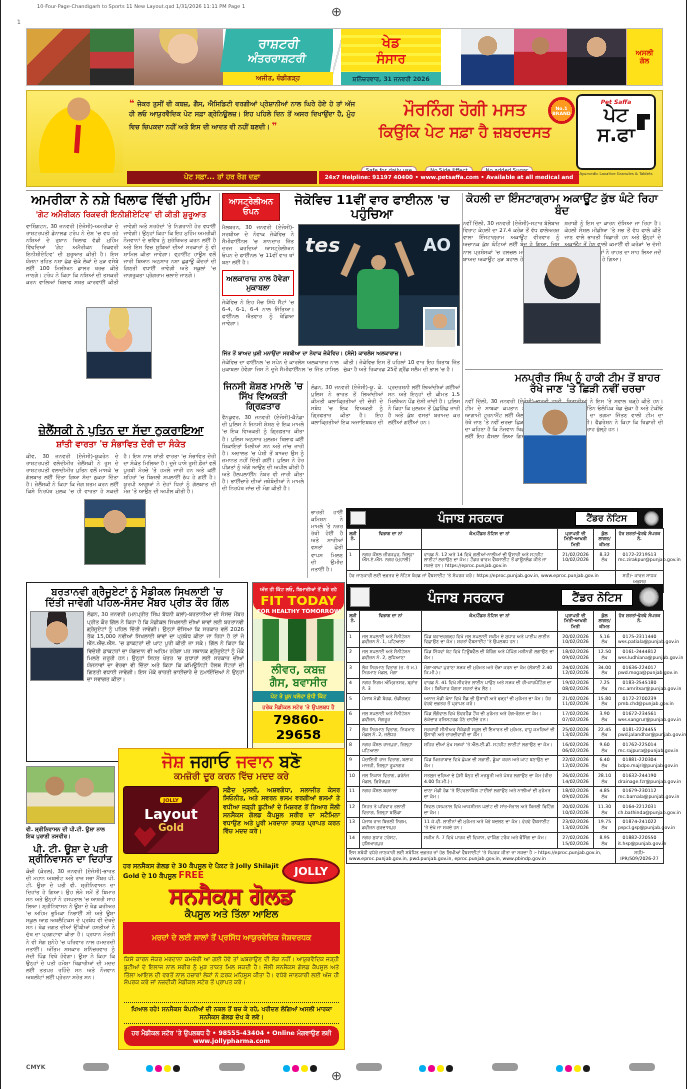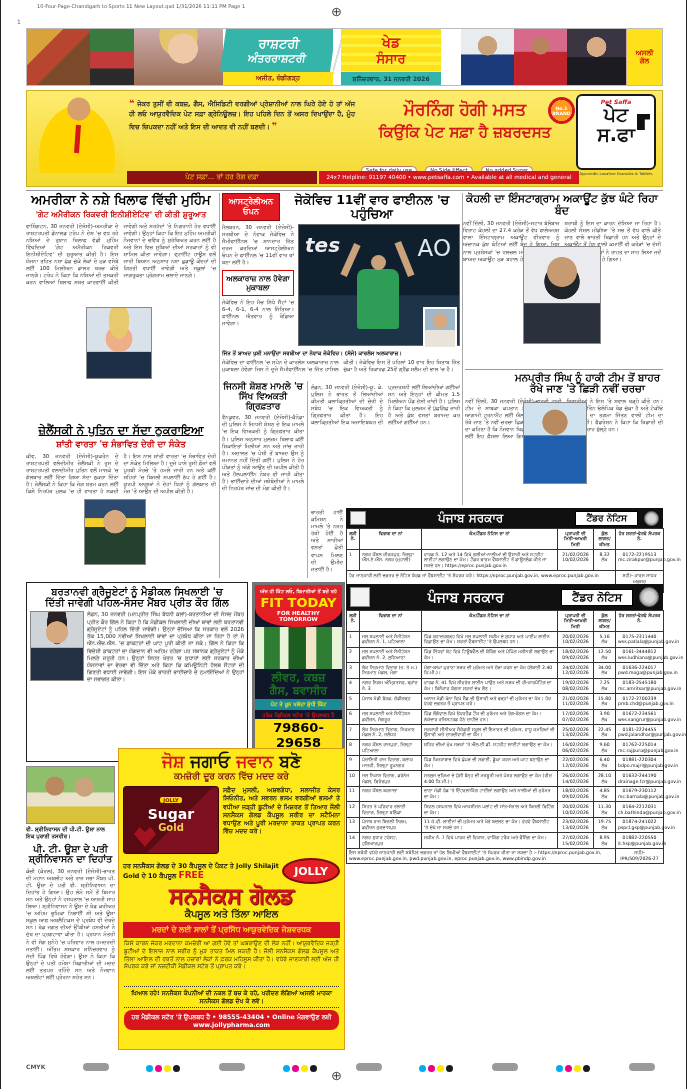--- a/index.html
+++ b/index.html
@@ -21,33 +21,33 @@
   .natbox{background:#35b4aa;color:#fff;display:flex;flex-direction:column;justify-content:center;
           align-items:center;font-weight:bold;transform:skewX(-8deg);}
   .khedbox{background:repeating-linear-gradient(180deg,#ffe11a 0 6px,#fff23f 6px 9px);color:#e3111a;
            display:flex;flex-direction:column;justify-content:center;align-items:center;font-weight:bold;}
   .strip-y{background:#ffe11a;color:#7a1010;font-weight:bold;font-size:6.5px;text-align:center;}
   .strip-t{background:#35b4aa;color:#11324a;font-weight:bold;font-size:6px;text-align:center;}
   
   .petad{background:linear-gradient(180deg,#fdeb6e,#f4d92e);border:1px solid #cdb02a;}
   .badge{display:inline-block;border:0.7px solid #b77;border-radius:6px;background:#fff;
          font-size:5.3px;padding:0.5px 4px;margin-right:3px;color:#222;}
-  .redstrip{background:#d6151c;color:#fff;font-weight:normal;}
+  .redstrip{background:#d6151c;color:#fff;font-weight:bold;}
   
   table.tnd{border-collapse:collapse;width:100%;table-layout:fixed;}
   table.tnd th,table.tnd td{border:0.6px solid #333;font-size:4.6px;line-height:1.25;
         padding:1.5px 2px;vertical-align:top;color:#111;text-align:left;}
   table.tnd th{font-weight:bold;text-align:center;background:#fff;}
   .tndhead{background:#101010;color:#fff;display:flex;align-items:center;gap:6px;padding:0 4px;}
   .noticebox{background:#fff;color:#000;font-weight:bold;padding:1px 10px;border:1px solid #000;}
   .emblem{border-radius:50%;background:radial-gradient(circle,#d8d8d8 0 40%,#8f8f8f 75%);
           border:1px solid #666;flex:none;}
   .crest{background:#f2f2f2;border:1px solid #888;flex:none;}
   
-  .fitad{border:3px solid #737373;background:#0f172a;overflow:hidden;}
+  .fitad{border:1px solid #737373;background:#fef9c3;overflow:hidden;}
   .jolly{background:#ffe817;border:1px solid #d91; overflow:hidden;}
   .dotline{border-top:1.5px dotted #333;border-bottom:1.5px dotted #333;}
   .cap{font-size:5.4px;font-weight:bold;color:#000;line-height:1.25;}
   .dots span{display:inline-block;width:7px;height:7px;border-radius:50%;margin-right:2px;}
   .graybar{display:inline-block;width:26px;height:8px;border-radius:4px;background:#9a9a9a;margin:0 8px;}
 </style>
 </head>
 <body>
 
 <div class="sheet">
@@ -150,21 +150,21 @@
       <div class="hd" style="flex:1;font-size:12.5px;">ਜੋਕੋਵਿਚ 11ਵੀਂ ਵਾਰ ਫਾਈਨਲ 'ਚ ਪਹੁੰਚਿਆ</div>
     </div>
     <div style="display:flex;gap:4px;margin-top:3px;">
       <div style="width:72px;">
         <div class="bt">ਮੈਲਬਰਨ, 30 ਜਨਵਰੀ (ਏਜੰਸੀ)-ਸਰਬੀਆ ਦੇ ਨੋਵਾਕ ਜੋਕੋਵਿਚ ਨੇ ਸੈਮੀਫਾਈਨਲ 'ਚ ਸ਼ਾਨਦਾਰ ਜਿੱਤ ਦਰਜ ਕਰਦਿਆਂ ਆਸਟ੍ਰੇਲੀਅਨ ਓਪਨ ਦੇ ਫਾਈਨਲ 'ਚ 11ਵੀਂ ਵਾਰ ਥਾਂ ਬਣਾ ਲਈ ਹੈ।</div>
         <div style="border:1.4px solid #d00;color:#000;font-weight:bold;font-size:7.4px;text-align:center;padding:3px 2px;margin:3px 0;">ਅਲਕਾਰਾਜ਼ ਨਾਲ ਹੋਵੇਗਾ ਮੁਕਾਬਲਾ</div>
         <div class="bt">ਜੋਕੋਵਿਚ ਨੇ ਇਹ ਮੈਚ ਸਿੱਧੇ ਸੈੱਟਾਂ 'ਚ 6-4, 6-1, 6-4 ਨਾਲ ਜਿੱਤਿਆ। ਫਾਈਨਲ ਐਤਵਾਰ ਨੂੰ ਖੇਡਿਆ ਜਾਵੇਗਾ।</div>
       </div>
       <div style="position:relative;flex:1;height:122px;background:linear-gradient(180deg,#101f2d 0 58%,#1d3347 59%);border:1px solid #666;">
         <span class="abs" style="left:6px;top:8px;color:#eee;font-size:20px;font-weight:bold;font-style:italic;text-align:right;">tes</span>
-        <span class="abs" style="right:8px;top:10px;color:#dfe8f0;font-size:23px;font-weight:normal;">AO</span>
+        <span class="abs" style="right:8px;top:10px;color:#dfe8f0;font-size:17px;font-weight:bold;">AO</span>
         <div class="abs" style="left:58px;top:44px;width:42px;height:60px;background:#2e9e57;border-radius:8px 8px 3px 3px;"></div>
         <div class="abs" style="left:72px;top:30px;width:15px;height:15px;border-radius:50%;background:#caa27c;"></div>
         <div class="abs" style="left:48px;top:18px;width:7px;height:34px;background:#caa27c;transform:rotate(24deg);"></div>
         <div class="abs" style="left:102px;top:16px;width:7px;height:36px;background:#caa27c;transform:rotate(-22deg);"></div>
         <div class="abs photo" style="right:2px;bottom:-4px;width:34px;height:42px;border:2px solid #fff;background:radial-gradient(circle at 50% 32%,#d8a97e 0 24%,rgba(0,0,0,0) 25%),linear-gradient(180deg,#9fb8c9 55%,#e8e4da 56%);"></div>
       </div>
     </div>
     <div class="cap" style="margin-top:4px;">ਜਿੱਤ ਤੋਂ ਬਾਅਦ ਖੁਸ਼ੀ ਮਨਾਉਂਦਾ ਸਰਬੀਆ ਦਾ ਨੋਵਾਕ ਜੋਕੋਵਿਚ। (ਸੱਜੇ) ਕਾਰਲੋਸ ਅਲਕਾਰਾਜ਼।</div>
     <div class="bt" style="margin-top:2px;column-count:2;column-gap:5px;height:26px;overflow:hidden;">ਜੋਕੋਵਿਚ ਦਾ ਫਾਈਨਲ 'ਚ ਸਪੇਨ ਦੇ ਕਾਰਲੋਸ ਅਲਕਾਰਾਜ਼ ਨਾਲ ਮੁਕਾਬਲਾ ਹੋਵੇਗਾ ਜਿਸ ਨੇ ਦੂਜੇ ਸੈਮੀਫਾਈਨਲ 'ਚ ਜਿੱਤ ਹਾਸਿਲ ਕੀਤੀ। ਜੋਕੋਵਿਚ ਇਸ ਤੋਂ ਪਹਿਲਾਂ 10 ਵਾਰ ਇਹ ਖ਼ਿਤਾਬ ਜਿੱਤ ਚੁੱਕਾ ਹੈ ਅਤੇ ਰਿਕਾਰਡ 25ਵੇਂ ਗ੍ਰੈਂਡ ਸਲੈਮ ਦੀ ਭਾਲ 'ਚ ਹੈ।</div>
   </div>
@@ -438,36 +438,36 @@
     <div style="text-align:center;font-size:17px;font-weight:900;margin-top:2px;">
       <span style="color:#d6151c;">ਜੋਸ਼</span>
       <span style="color:#111;">ਜਗਾਓ</span>
       <span style="color:#d6151c;">ਜਵਾਨ</span>
       <span style="color:#111;">ਬਣੋ</span>
     </div>
     <div style="text-align:center;font-size:9px;font-weight:bold;color:#7a1010;">ਕਮਜ਼ੋਰੀ ਦੂਰ ਕਰਨ ਵਿੱਚ ਮਦਦ ਕਰੇ</div>
     <div style="display:flex;gap:4px;padding:4px;">
       <div style="width:96px;height:68px;background:linear-gradient(135deg,#5a0a12 0 55%,#7c1020 56%);border:1px solid #3a060c;border-radius:3px;position:relative;text-align:center;color:#fff;">
         <div style="font-size:5px;background:#ffd400;color:#7a1010;display:inline-block;padding:0 3px;border-radius:2px;margin-top:4px;font-weight:bold;">JOLLY</div>
-        <div style="font-size:14px;font-weight:bold;">Sugar</div>
+        <div style="font-size:14px;font-weight:bold;">Layout</div>
         <div style="font-size:10px;font-weight:bold;color:#f3c94e;">Gold</div>
         <div class="abs" style="left:10px;bottom:6px;width:22px;height:20px;background:#a3131f;clip-path:polygon(50% 100%,0 35%,25% 0,50% 25%,75% 0,100% 35%);"></div>
       </div>
       <div class="bt" style="flex:1;font-size:6.2px;font-weight:bold;text-align:justify;">ਸਫ਼ੈਦ ਮੁਸਲੀ, ਅਸ਼ਵਗੰਧਾ, ਸਲਾਜੀਤ ਕੇਸਰ ਸਿਓਨੀਤ, ਅਤੇ ਸਵਰਨ ਭਸਮ ਵਰਗੀਆਂ ਭਸਮਾਂ ਤੇ ਵਧੀਆ ਜੜ੍ਹੀ ਬੂਟੀਆਂ ਦੇ ਮਿਸ਼ਰਣ ਤੋਂ ਤਿਆਰ ਜੌਲੀ ਸਨਸੈਕਸ ਗੋਲਡ ਕੈਪਸੂਲ ਸਰੀਰ ਦਾ ਸਟੈਮਿਨਾ ਵਧਾਉਣ ਅਤੇ ਪੂਰੀ ਮਰਦਾਨਾ ਤਾਕਤ ਪ੍ਰਾਪਤ ਕਰਨ ਵਿੱਚ ਮਦਦ ਕਰੇ।</div>
     </div>
     <div style="display:flex;align-items:center;padding:0 4px;">
       <div style="flex:1;font-size:6.4px;font-weight:bold;color:#111;">
         <span>ਹਰ ਸਨਸੈਕਸ ਗੋਲਡ ਦੇ 30 ਕੈਪਸੂਲ ਦੇ ਪੈਕਟ ਤੇ Jolly Shilajit Gold ਦੇ 10 ਕੈਪਸੂਲ</span>
         <span style="color:#d6151c;font-size:9px;">FREE</span>
       </div>
       <div style="width:58px;height:26px;background:radial-gradient(ellipse,#e31e25 0 70%,#b3131a 71%);border-radius:50%;color:#fff;font-weight:900;font-size:11px;display:flex;align-items:center;justify-content:center;border:2px solid #7a0d12;">JOLLY</div>
     </div>
     <div style="text-align:center;font-size:22px;font-weight:900;color:#d6151c;text-shadow:1px 1px 0 #7a1010;line-height:1.1;">ਸਨਸੈਕਸ ਗੋਲਡ</div>
     <div style="text-align:center;font-size:9.6px;font-weight:bold;color:#111;">ਕੈਪਸੂਲ ਅਤੇ ਤਿੱਲਾ ਆਇਲ</div>
-    <div style="background:#d6151c;color:#ffe11a;font-size:7.6px;font-weight:bold;text-align:center;padding:3px 0;margin:2px 4px;">ਮਰਦਾਂ ਦੇ ਲਈ ਸਾਲਾਂ ਤੋਂ ਪ੍ਰਸਿੱਧ ਆਯੁਰਵੇਦਿਕ ਜੋਸ਼ਵਰਧਕ</div>
+    <div style="background:#d6151c;color:#ffe11a;font-size:7.6px;font-weight:bold;text-align:center;padding:11px 0;margin:2px 4px;">ਮਰਦਾਂ ਦੇ ਲਈ ਸਾਲਾਂ ਤੋਂ ਪ੍ਰਸਿੱਧ ਆਯੁਰਵੇਦਿਕ ਜੋਸ਼ਵਰਧਕ</div>
     <div class="bt" style="padding:0 5px;font-size:5.8px;height:44px;overflow:hidden;">ਕਿਸੇ ਕਾਰਨ ਜੇਕਰ ਮਰਦਾਨਾ ਕਮਜ਼ੋਰੀ ਆ ਗਈ ਹੋਵੇ ਤਾਂ ਘਬਰਾਉਣ ਦੀ ਲੋੜ ਨਹੀਂ। ਆਯੁਰਵੈਦਿਕ ਜੜ੍ਹੀ ਬੂਟੀਆਂ ਦੇ ਇਲਾਜ ਨਾਲ ਸਰੀਰ ਨੂੰ ਮੁੜ ਤਾਕਤ ਮਿਲ ਸਕਦੀ ਹੈ। ਜੌਲੀ ਸਨਸੈਕਸ ਗੋਲਡ ਕੈਪਸੂਲ ਅਤੇ ਤਿੱਲਾ ਆਇਲ ਦੀ ਵਰਤੋਂ ਨਾਲ ਹਜ਼ਾਰਾਂ ਲੋਕਾਂ ਨੇ ਫ਼ਰਕ ਮਹਿਸੂਸ ਕੀਤਾ ਹੈ। ਵਧੇਰੇ ਜਾਣਕਾਰੀ ਲਈ ਅੱਜ ਹੀ ਸੰਪਰਕ ਕਰੋ ਜਾਂ ਨਜ਼ਦੀਕੀ ਮੈਡੀਕਲ ਸਟੋਰ ਤੋਂ ਪ੍ਰਾਪਤ ਕਰੋ।</div>
     <div class="dotline" style="margin:2px 5px;padding:2px 1px;font-size:6px;font-weight:bold;color:#111;text-align:center;">ਖਿਆਲ ਰਹੇ! ਸਨਸੈਕਸ ਕੰਪਨੀਆਂ ਦੀ ਨਕਲ ਤੋਂ ਬਚ ਕੇ ਰਹੋ, ਖਰੀਦਣ ਲੱਗਿਆਂ ਅਸਲੀ ਮਾਰਕਾ ਸਨਸੈਕਸ ਗੋਲਡ ਦੇਖ ਕੇ ਲਵੋ।</div>
     <div style="background:#d6151c;color:#fff;font-size:6.2px;font-weight:bold;text-align:center;border-radius:8px;margin:2px 5px;padding:2.5px 1px;">ਹਰ ਮੈਡੀਕਲ ਸਟੋਰ 'ਤੇ ਉਪਲਬਧ ਹੈ • 98555-43404 • Online ਮੰਗਵਾਉਣ ਲਈ www.jollypharma.com</div>
   </div>
 
   <div class="abs" style="left:25px;top:1057px;width:637px;display:flex;align-items:center;justify-content:space-between;">
     <span style="font-size:6px;color:#555;font-weight:bold;">CMYK</span>
     <span class="graybar"></span>
     <span class="dots" id="dots1"><span style="background: rgb(0, 174, 239);"></span><span style="background: rgb(236, 0, 140);"></span><span style="background: rgb(255, 232, 0);"></span><span style="background: rgb(26, 26, 26);"></span></span>
     <span class="graybar"></span>

